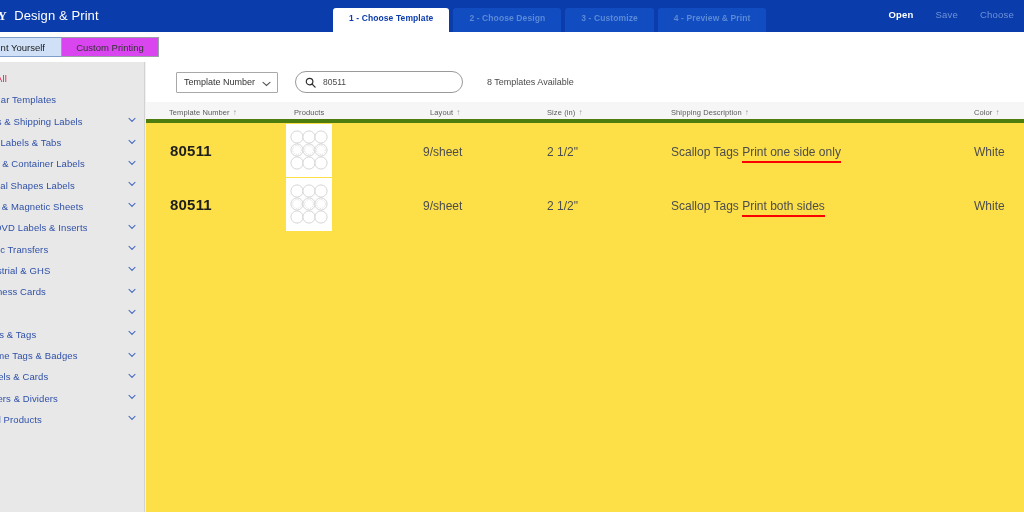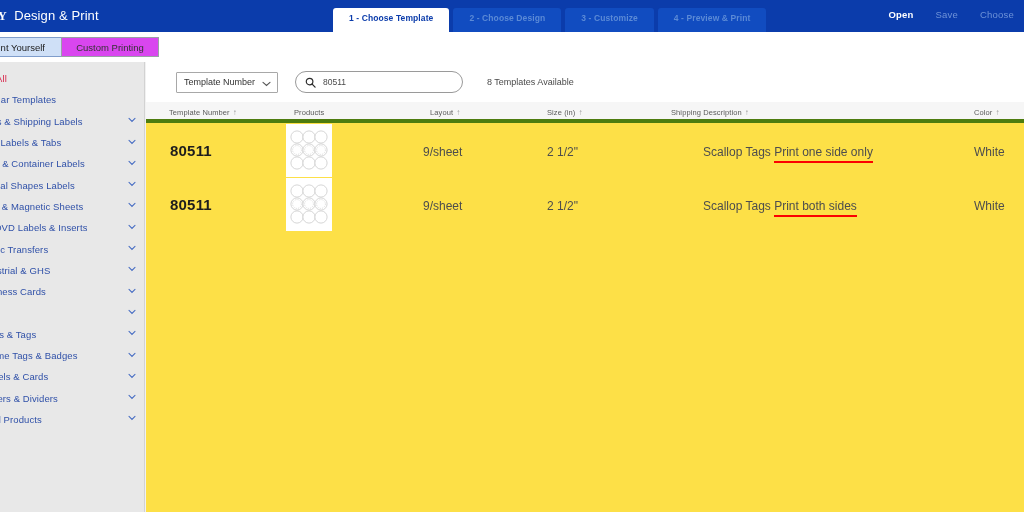--- a/index.html
+++ b/index.html
@@ -121,21 +121,21 @@
   .th-desc { left: 525px; } .th-color { left: 828px; }
 
   .trow { position: relative; height: 54px; }
   .cell { position: absolute; font-size: 12px; color: #4d4d4d; white-space: nowrap; }
   .c-tmpl {
     left: 24px; top: 19px; font-size: 15px; font-weight: bold; color: #1d1d1d;
     letter-spacing: .2px;
   }
   .c-lay  { left: 277px; top: 22px; }
   .c-size { left: 401px; top: 22px; }
-  .c-desc { left: 525px; top: 22px; margin-left: 32px; }
+  .c-desc { left: 525px; top: 22px; }
   .c-color{ left: 828px; top: 22px; }
 
   .desc-main { color: #4d4d4d; }
   .desc-underlined {
     position: relative; color: #4d4d4d;
     border-bottom: 2.5px solid #fb0101;
     padding-bottom: 2px;
   }
 
   

